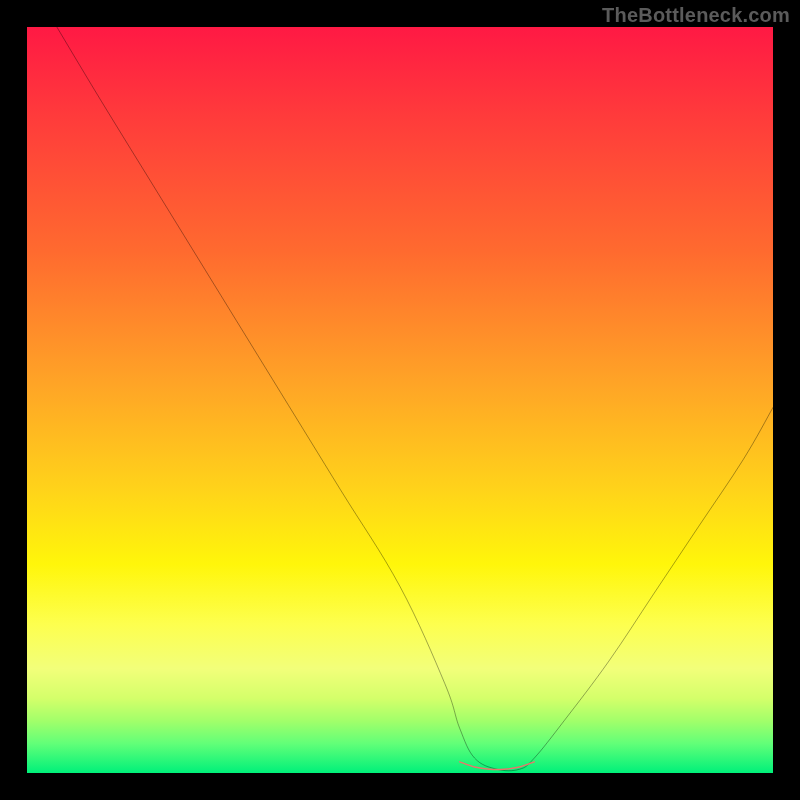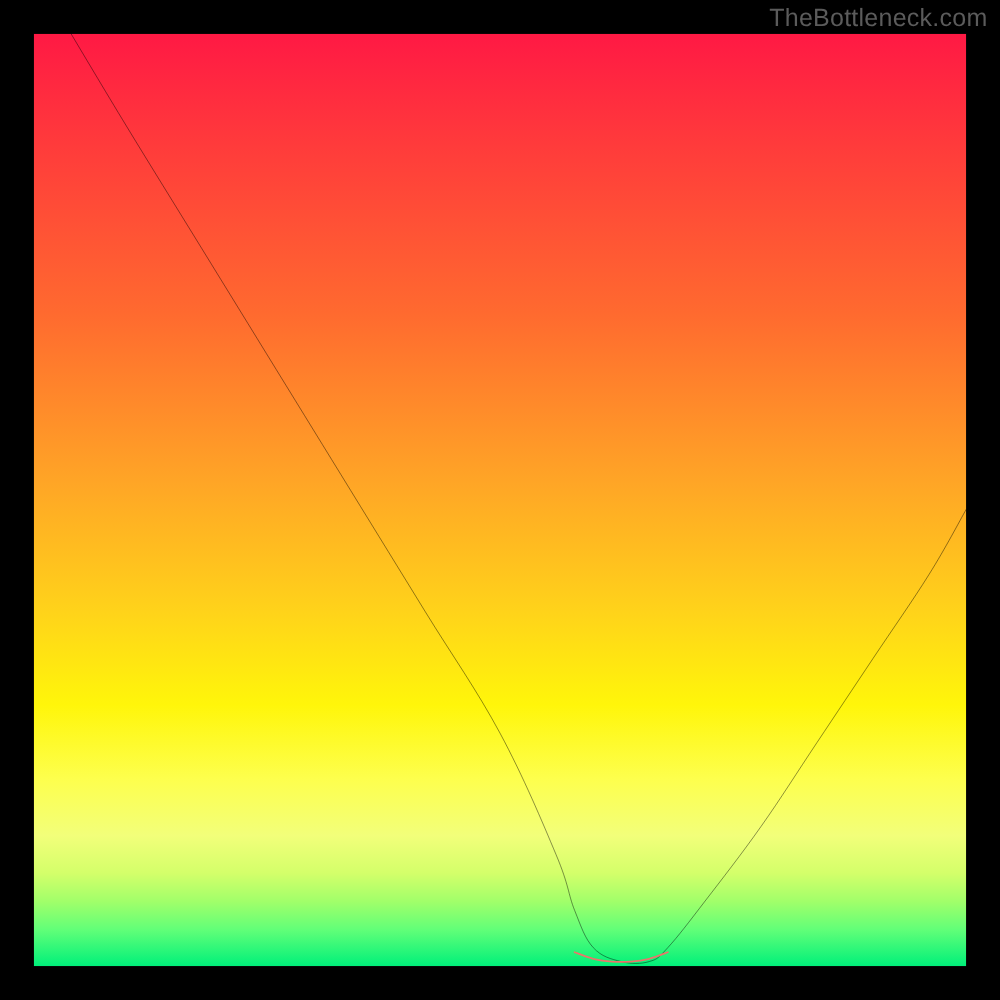--- a/index.html
+++ b/index.html
@@ -51,21 +51,21 @@
     inset: 0;
     width: 100%;
     height: 100%;
   }
   .watermark {
     position: absolute;
     top: 4px;
     right: 10px;
     color: #5b5b5b;
     font-size: 20px;
-    font-weight: 400;
+    font-weight: 700;
     letter-spacing: 0.2px;
     user-select: none;
   }
 </style>
 </head>
 <body>
 
 <div class="frame">
 
   <div class="plot-area">

